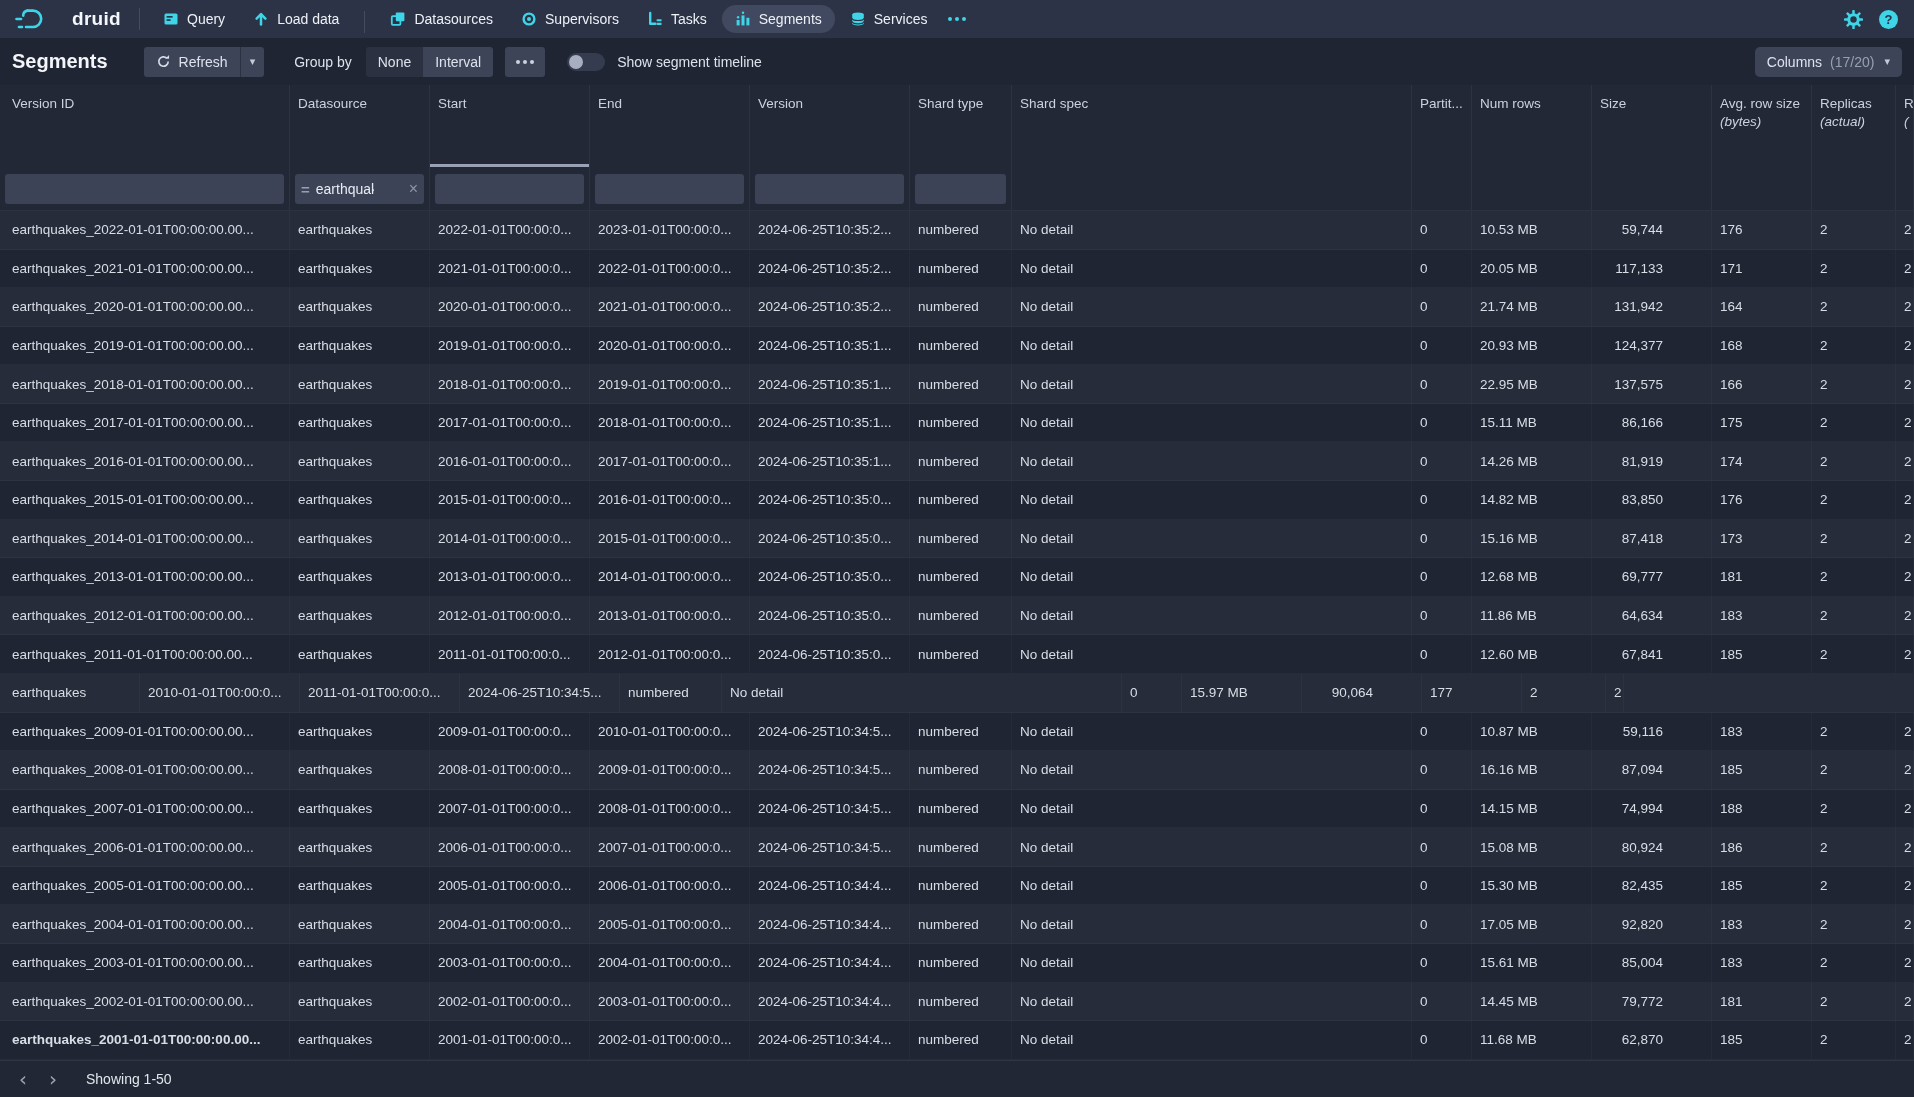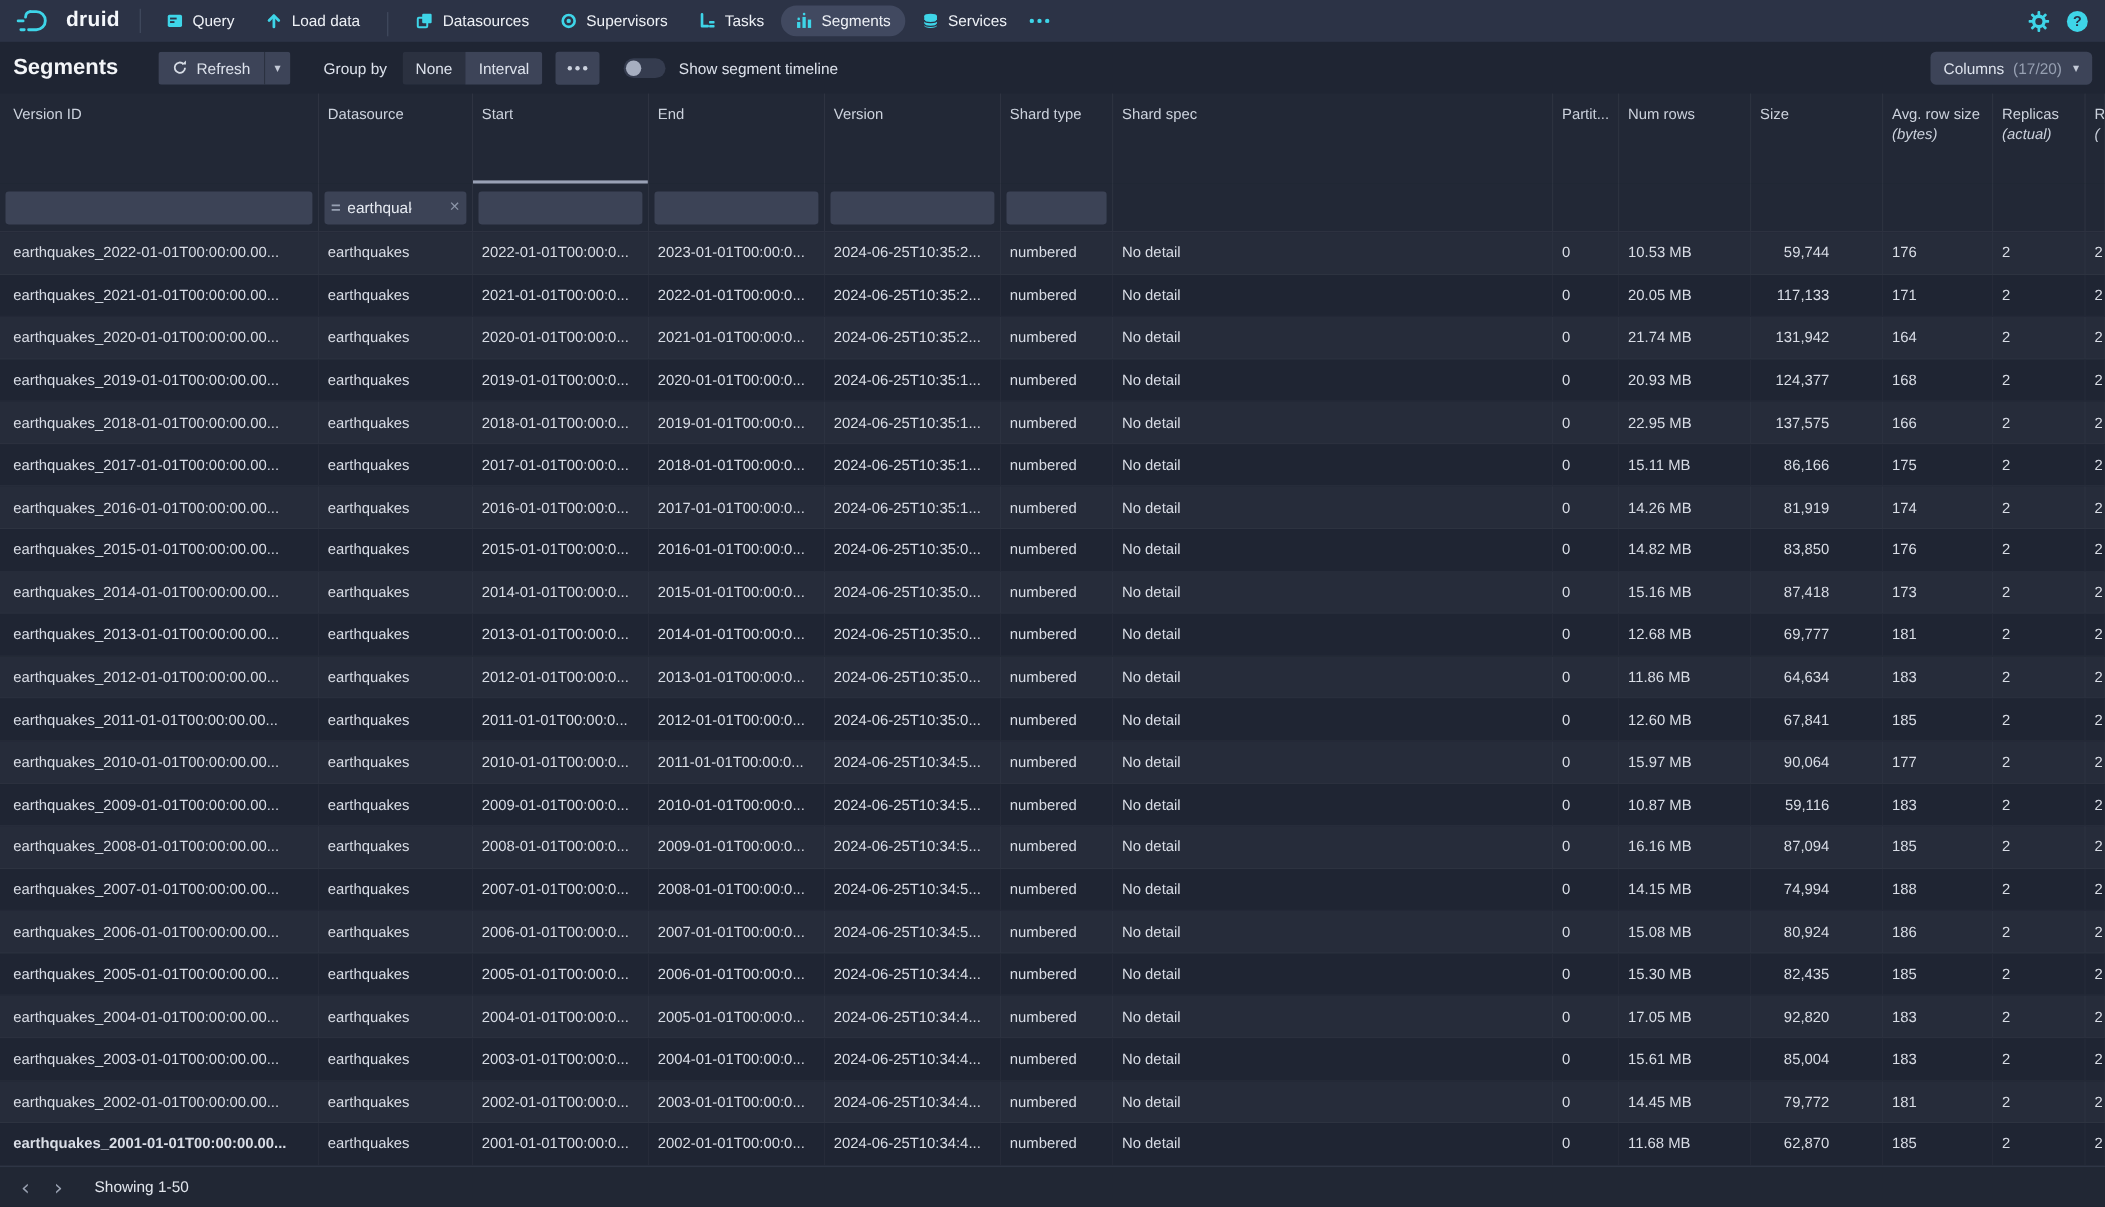--- a/index.html
+++ b/index.html
@@ -8,21 +8,21 @@
     font-family: "Liberation Sans", sans-serif;
     background: #1f2533;
     color: #d9dde6;
     font-size: 13.5px;
   }
   
   .navbar {
     height: 38px; background: #2c3346;
     display: flex; align-items: center; padding: 0 10px;
   }
-  .logo { display: flex; align-items: center; gap: 8px; padding: 0 8px 0 4px; cursor: pointer; }
+  .logo { display: flex; align-items: center; gap: 20px; padding: 0 8px 0 4px; cursor: pointer; }
   .logo-text { color: #f4f7fb; font-size: 19px; font-weight: bold; letter-spacing: .3px; }
   .nav-divider { width: 1px; height: 22px; background: #444c61; margin: 0 10px; }
   .nav-items { display: flex; align-items: flex-end; gap: 2px; }
   .nav-item {
     display: flex; align-items: center; gap: 8px;
     padding: 6px 13px; border-radius: 16px; cursor: pointer;
     color: #eef1f6; font-size: 14px; white-space: nowrap;
   }
   .nav-item.active { background: #414960; }
   .nav-item svg, .logo svg { display: block; }
@@ -525,21 +525,20 @@
       <div class="td" style="width: 102px;">numbered</div>
       <div class="td" style="width: 400px;">No detail</div>
       <div class="td" style="width: 60px;">0</div>
       <div class="td" style="width: 120px;">12.60 MB</div>
       <div class="td right" style="width: 120px;">67,841</div>
       <div class="td" style="width: 100px;">185</div>
       <div class="td" style="width: 84px;">2</div>
       <div class="td" style="width: 18px;">2</div>
     </div>
     <div class="tr odd">
-      <div class="td" style="width: 290px;">earthquakes_2010-01-01T00:00:00.00...</div>
       <div class="td" style="width: 140px;">earthquakes</div>
       <div class="td" style="width: 160px;">2010-01-01T00:00:0...</div>
       <div class="td" style="width: 160px;">2011-01-01T00:00:0...</div>
       <div class="td" style="width: 160px;">2024-06-25T10:34:5...</div>
       <div class="td" style="width: 102px;">numbered</div>
       <div class="td" style="width: 400px;">No detail</div>
       <div class="td" style="width: 60px;">0</div>
       <div class="td" style="width: 120px;">15.97 MB</div>
       <div class="td right" style="width: 120px;">90,064</div>
       <div class="td" style="width: 100px;">177</div>

